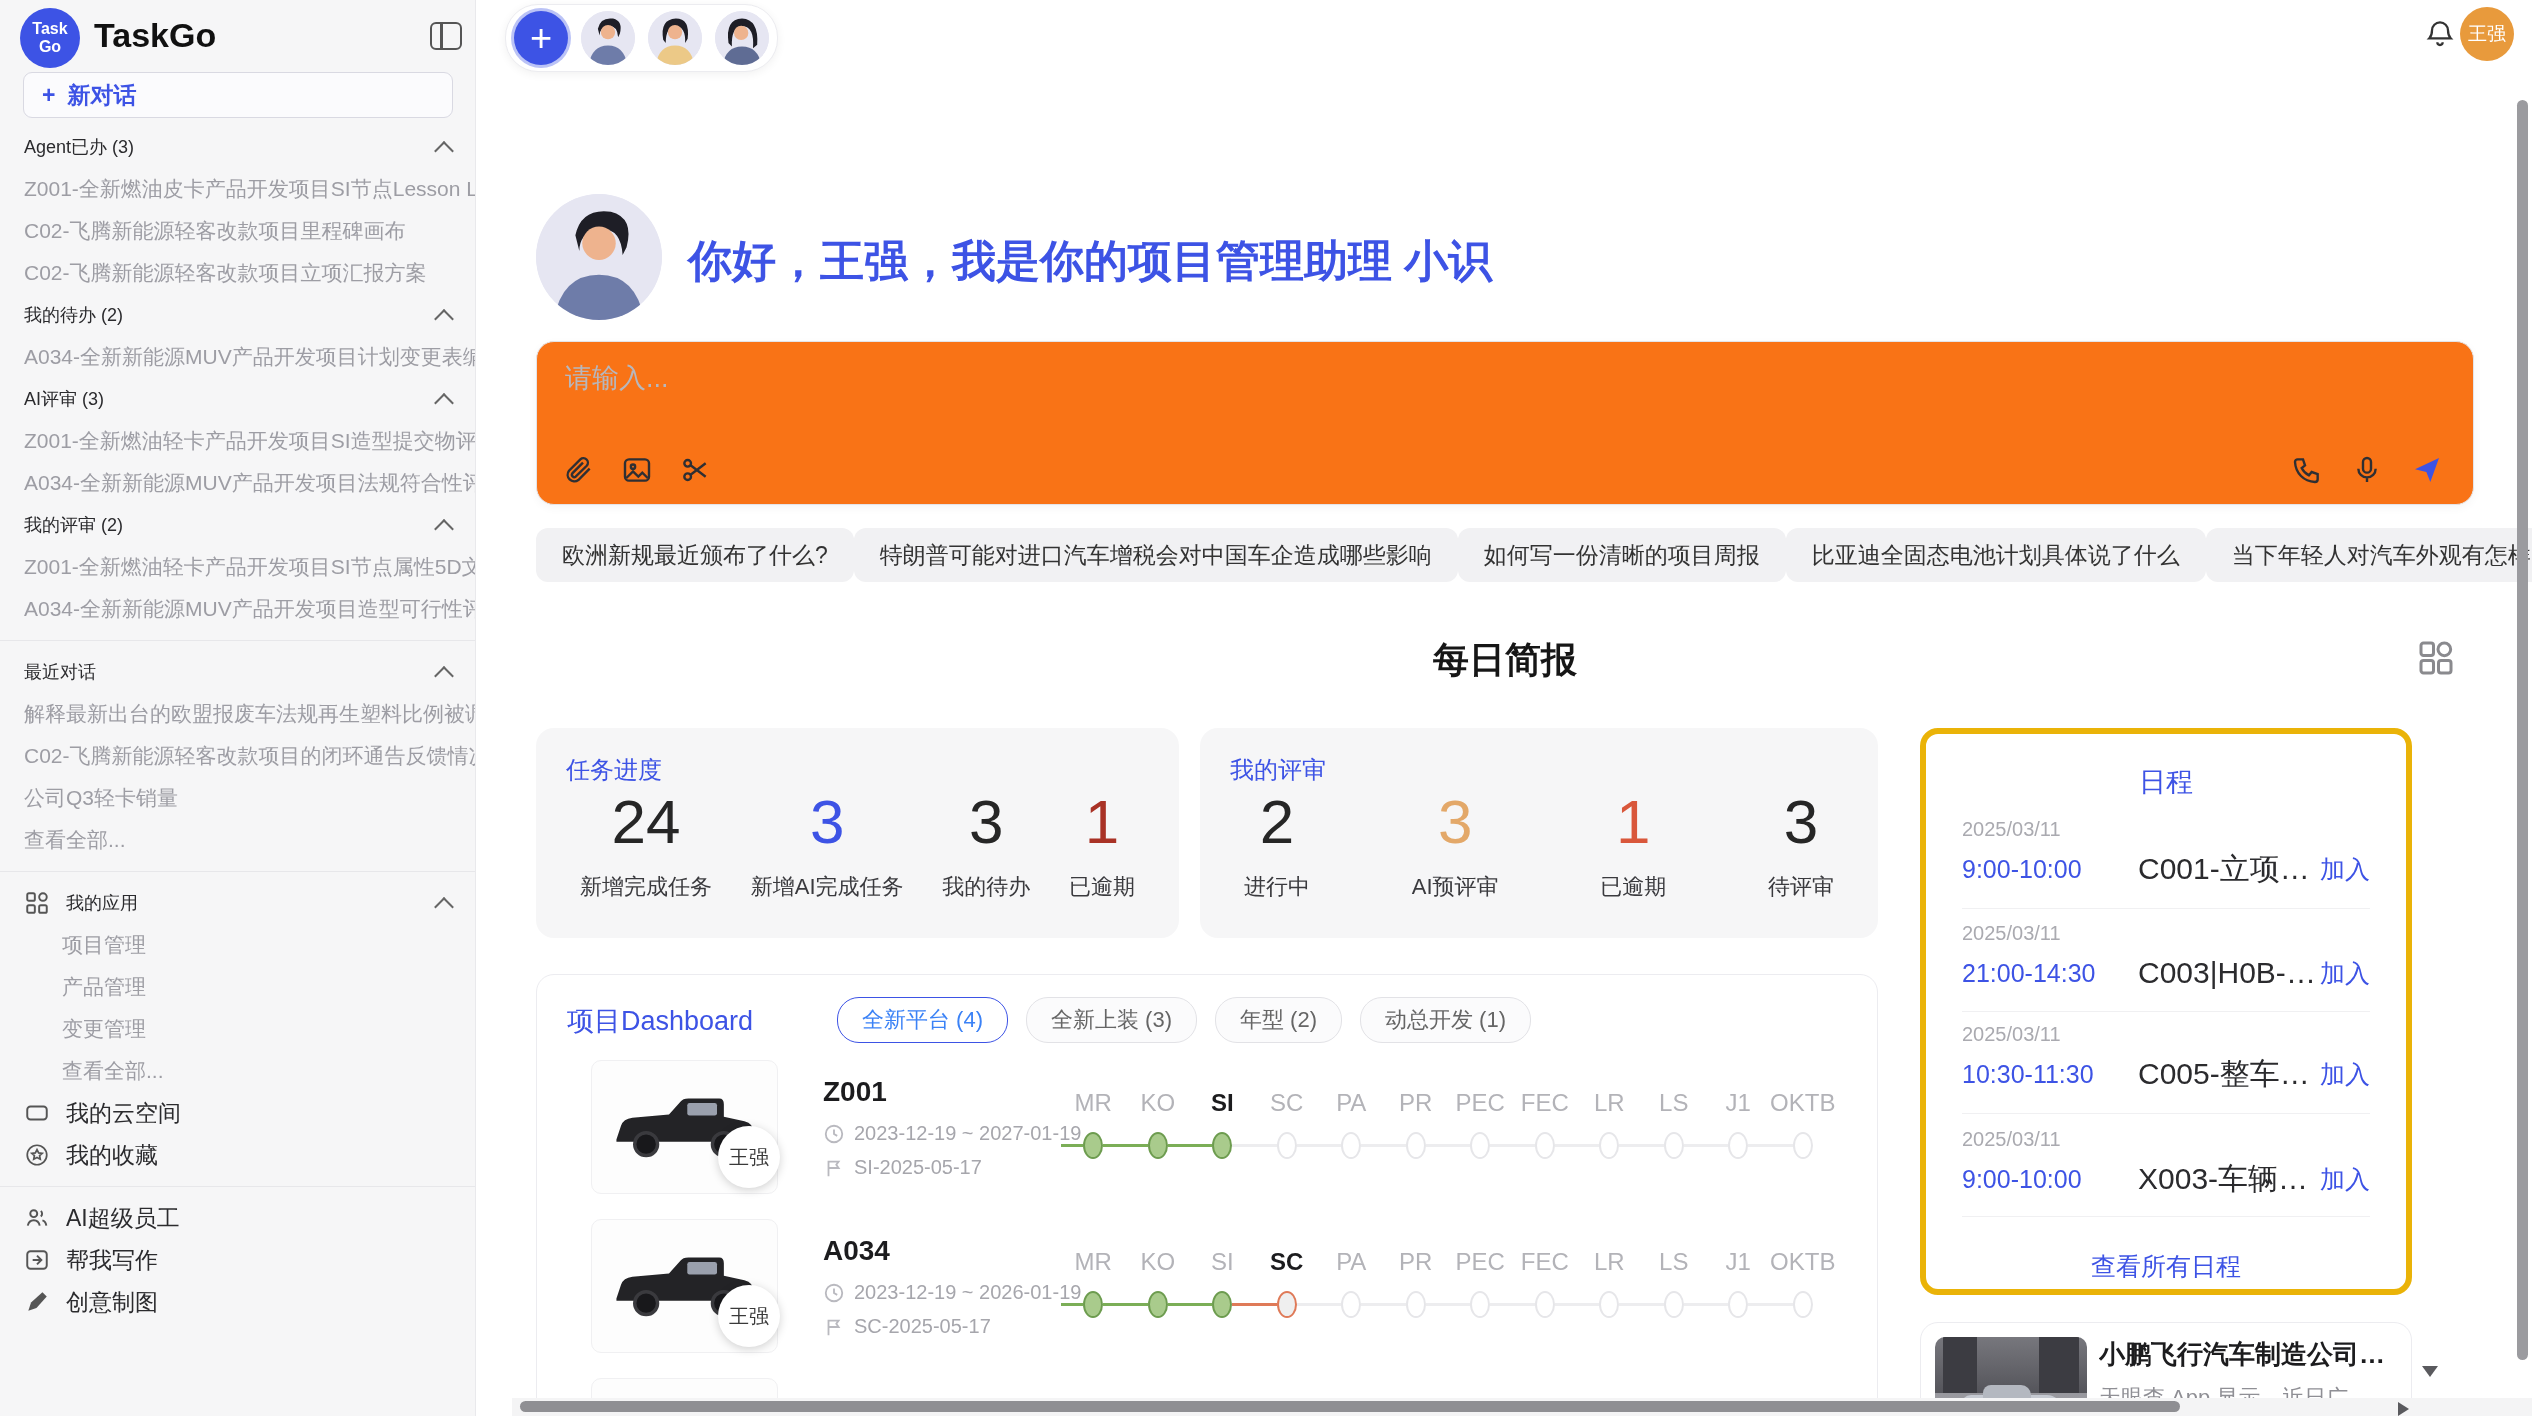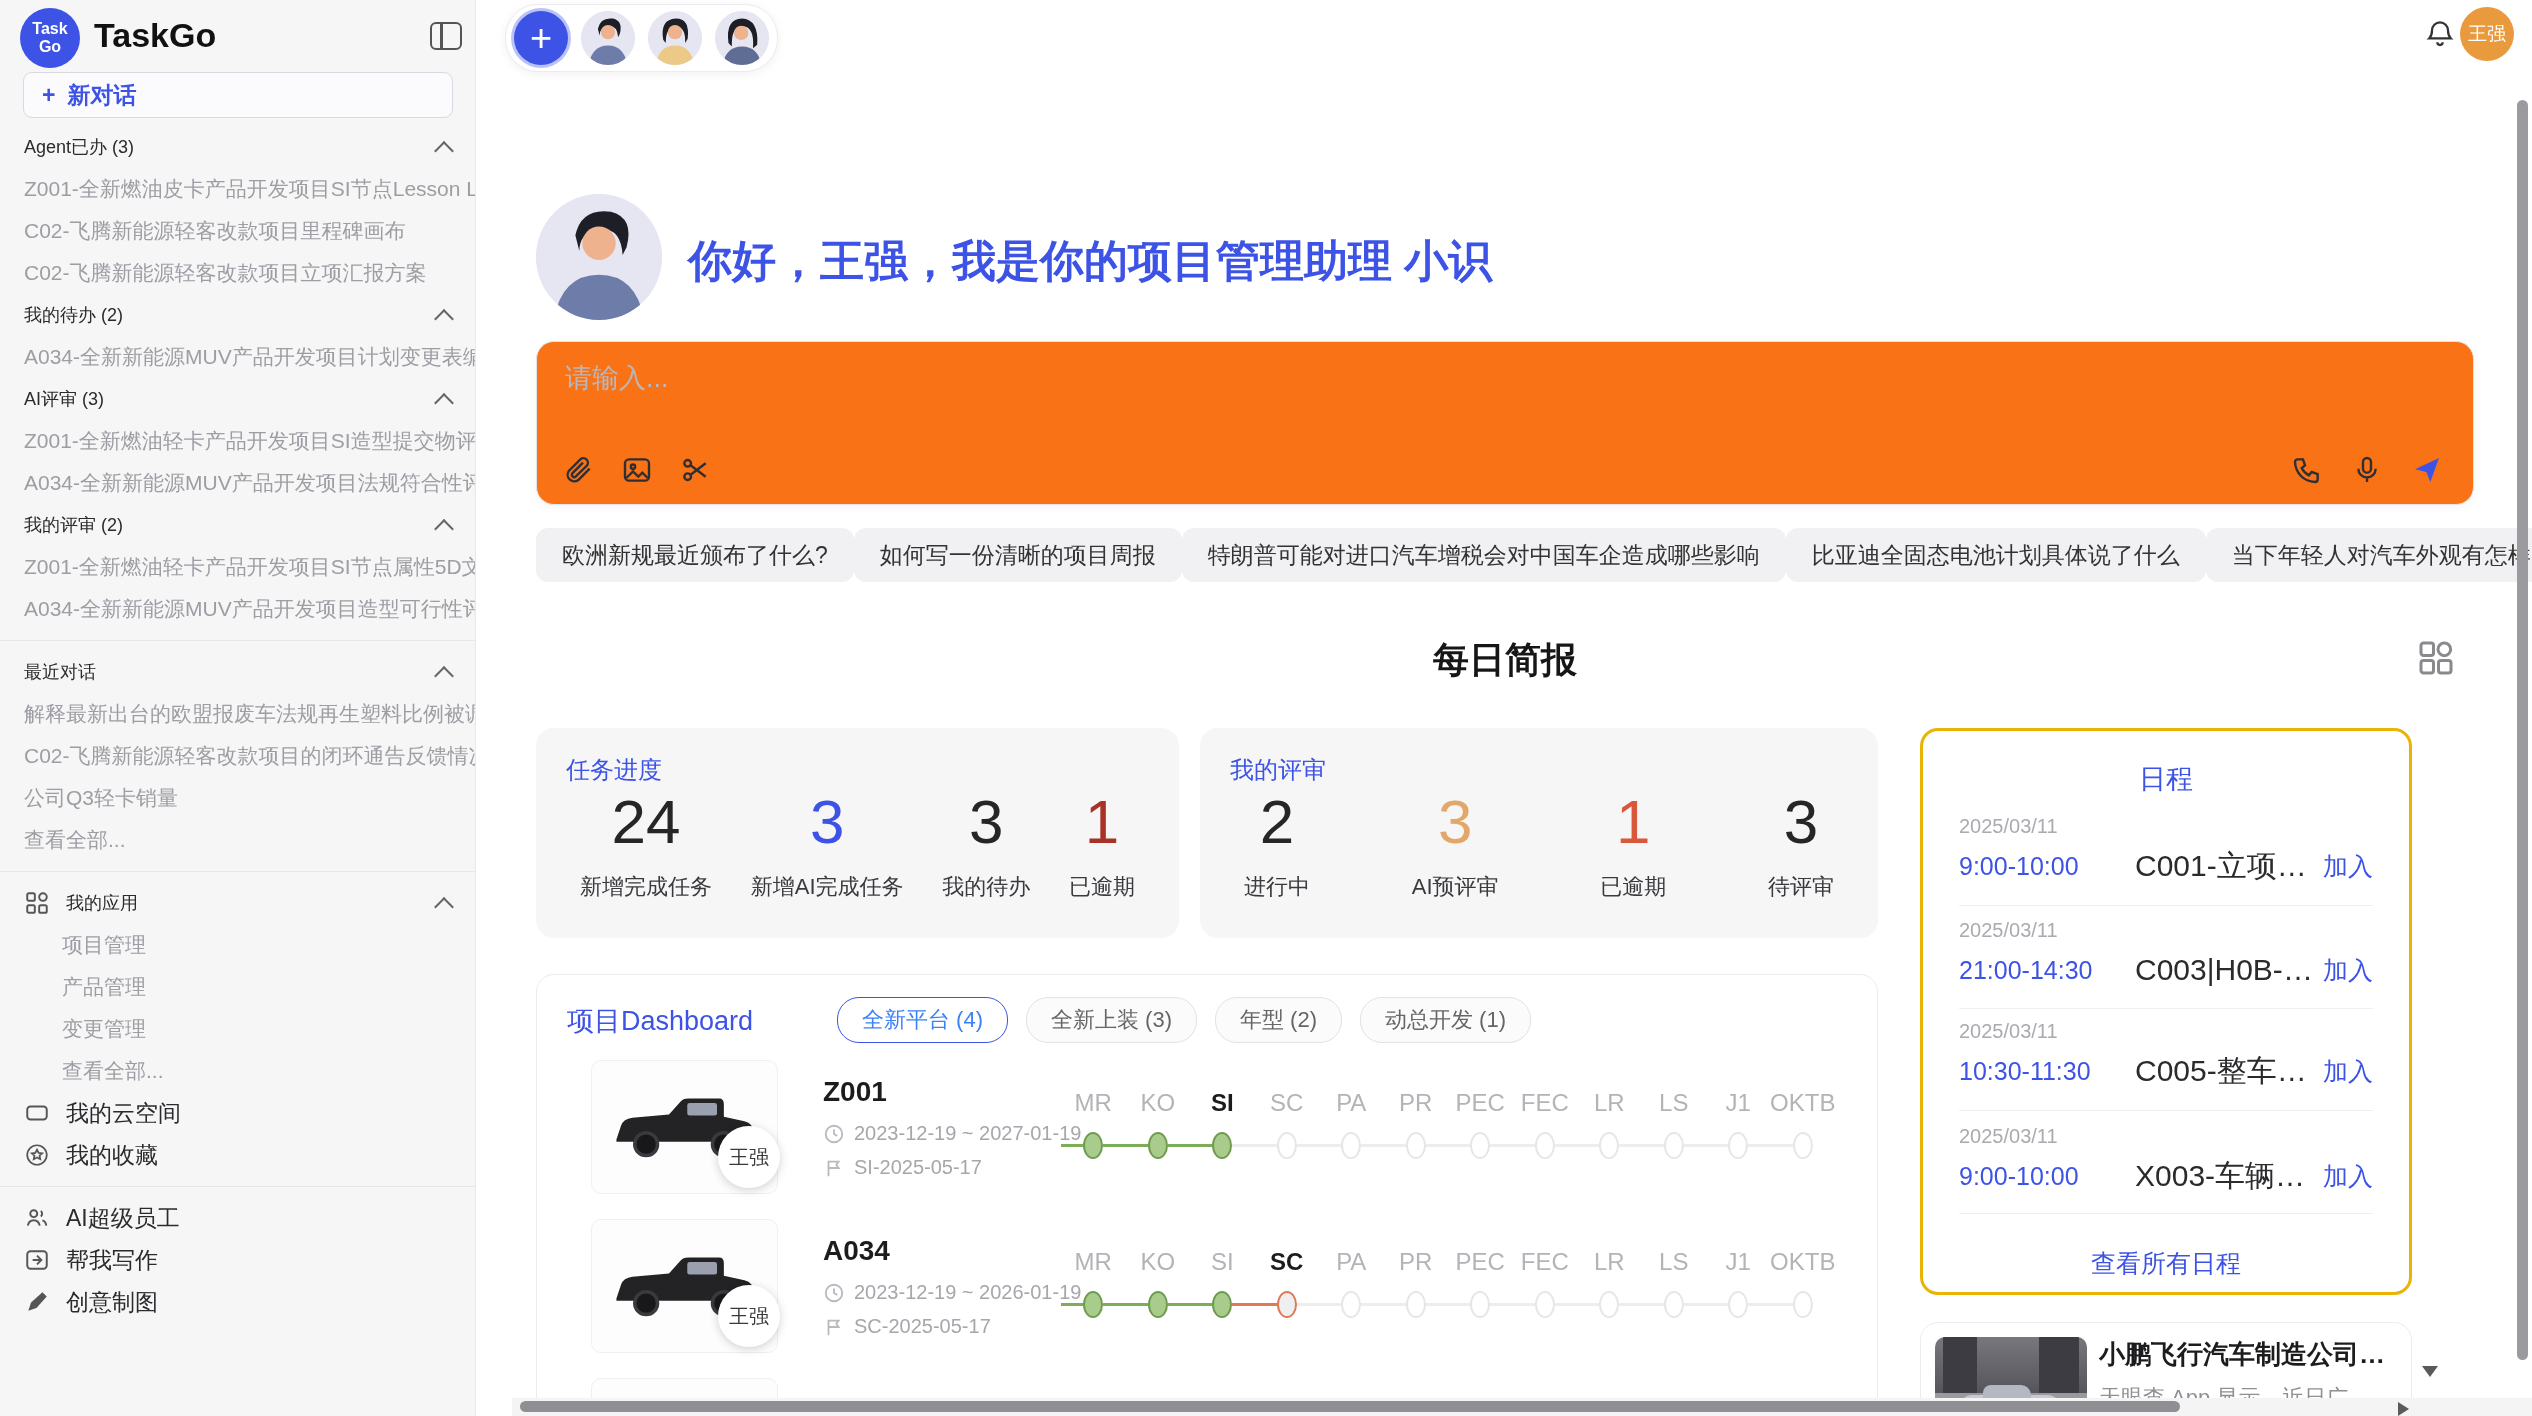--- a/index.html
+++ b/index.html
@@ -85,21 +85,21 @@
   .stage-label.current{color:#1c1c1e;font-weight:bold;}
   .dotwrap{display:flex;align-items:center;width:100%;height:34px;margin-top:8px;}
   .seg{flex:1;height:3px;}
   .seg-done{background:#7BAE57;} .seg-overdue{background:#DF7A58;} .seg-pending{background:#ededef;} .seg-none{background:transparent;}
   .dot{width:20px;height:27px;border-radius:50%;box-sizing:border-box;flex:0 0 auto;}
   .dot-done{background:#A9CB8C;border:2px solid #6D9C4F;}
   .dot-pending{background:#fff;border:2px solid #e6e6e9;}
   .dot-overdue{background:#efefef;border:2px solid #DF7A58;}
 
   
-  .sched{position:absolute;left:1920px;top:728px;width:492px;height:567px;background:#fff;border:3px solid #eab308;border-radius:18px;box-sizing:border-box;}
+  .sched{position:absolute;left:1920px;top:728px;width:492px;height:567px;background:#fff;border:6px solid #eab308;border-radius:18px;box-sizing:border-box;}
   .sched-title{position:absolute;top:30px;width:100%;text-align:center;font-size:27px;color:#3D53E5;}
   .sched-item{position:absolute;left:36px;right:36px;}
   .sd-date{font-size:20px;color:#aaaab0;}
   .sd-row{display:flex;align-items:center;margin-top:8px;}
   .sd-time{width:176px;font-size:25px;color:#3D53E5;flex:0 0 auto;}
   .sd-name{flex:1;font-size:30px;color:#2b2b2e;}
   .sd-join{font-size:25px;color:#3D53E5;cursor:pointer;flex:0 0 auto;}
   .sd-div{position:absolute;left:36px;right:36px;border-top:1px solid #f0f0f2;}
   .sched-footer{position:absolute;top:516px;width:100%;text-align:center;font-size:25px;color:#3D53E5;cursor:pointer;}
 
@@ -331,22 +331,22 @@
     <span class="cic" style="color:#3D53E5;">
       <svg viewBox="0 0 24 24" fill="currentColor" width="32" height="32">
         <path d="M3 11.5L21 3l-6.5 18-3-7.5L3 11.5z"></path>
         </svg>
     </span>
   </div>
 </div>
 
 <div class="chips">
   <div class="chip">欧洲新规最近颁布了什么?</div>
+  <div class="chip">特朗普可能对进口汽车增税会对中国车企造成哪些影响</div>
   <div class="chip">如何写一份清晰的项目周报</div>
-  <div class="chip">特朗普可能对进口汽车增税会对中国车企造成哪些影响</div>
   <div class="chip">比亚迪全固态电池计划具体说了什么</div>
   <div class="chip">当下年轻人对汽车外观有怎样的喜好趋势</div>
 </div>
 
 <div class="brief-title">每日简报</div>
 <div class="grid-ic">
   <svg viewBox="0 0 24 24" fill="none" stroke="currentColor" stroke-width="1.8" width="40" height="40">
     <rect x="3" y="3" width="7.5" height="7.5" rx="1.5"></rect>
       <circle cx="17" cy="6.8" r="3.8"></circle>
     <rect x="3" y="13.5" width="7.5" height="7.5" rx="1.5"></rect>

